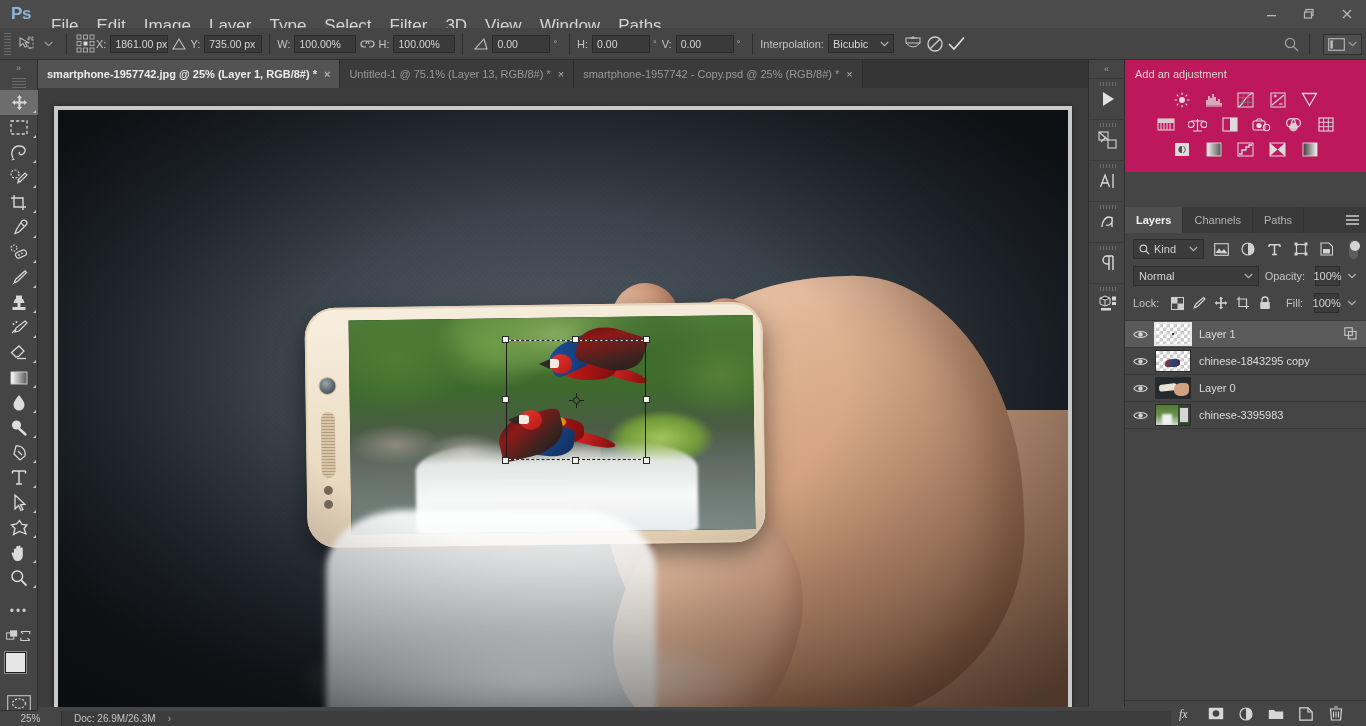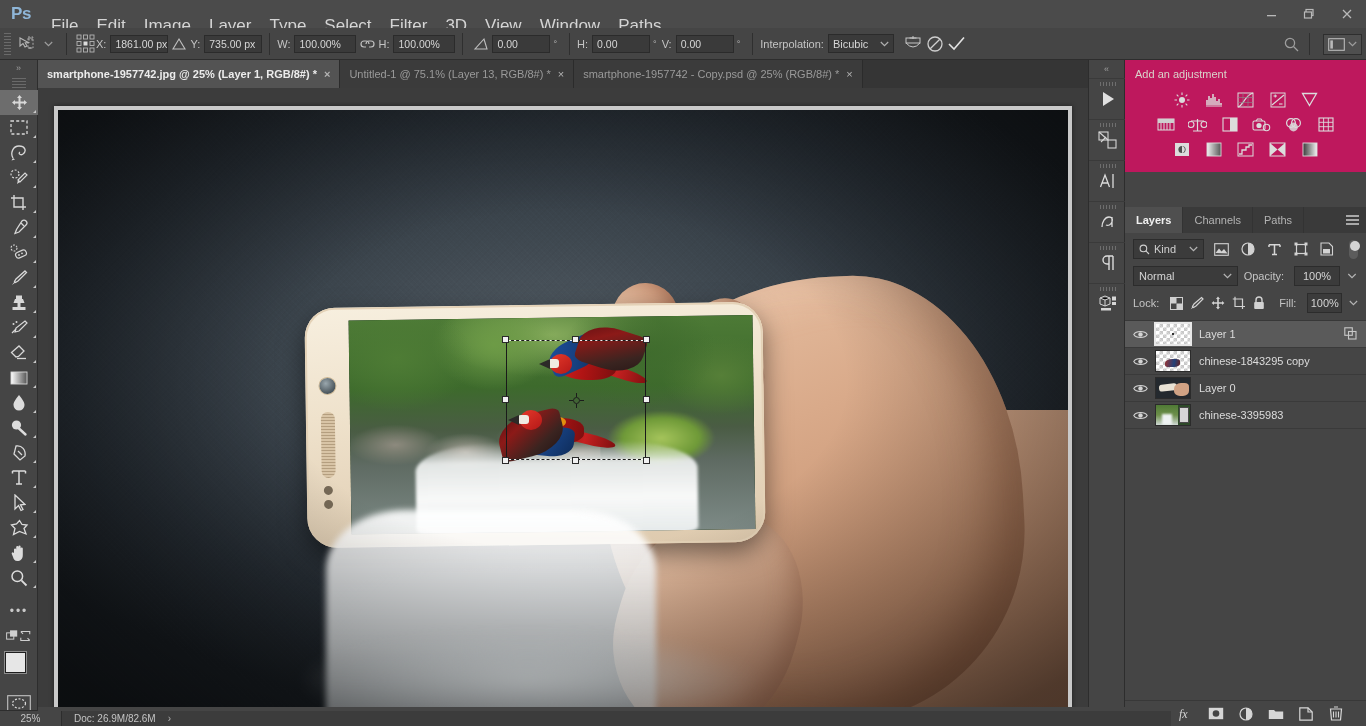--- a/index.html
+++ b/index.html
@@ -361,21 +361,21 @@
     content:''; position:absolute; left:1px; top:1px; width:10px; height:10px; border-radius:50%;
     background:#d4d4d4;
   }
   .blend-row{ display:flex; align-items:center; gap:6px; padding:2px 8px 4px; }
   .blend-sel{
     background:#3b3b3b; border:1px solid #2c2c2c; height:20px; flex:1;
     display:flex; align-items:center; padding:0 5px; font-size:11px; color:#d4d4d4;
     justify-content:space-between;
   }
   .num-box{
-    background:#3b3b3b; border:1px solid #2c2c2c; height:20px; width:46px;
+    background:#3b3b3b; border:1px solid #2c2c2c; height:20px; width:25px;
     display:flex; align-items:center; justify-content:center; font-size:11px; color:#d4d4d4;
   }
   .mini-cv{ font-size:8px; color:#c0c0c0; width:12px; text-align:center; }
   .lock-row{ display:flex; align-items:center; gap:7px; padding:3px 8px 7px; }
   .lock-ic{ width:15px; height:16px; display:flex; align-items:center; justify-content:center; color:#d2d2d2; }
   .lay-list{ border-top:1px solid #383838; }
   .lay-row{
     height:27px; display:flex; align-items:center; border-bottom:1px solid #3a3a3a;
     position:relative; background:#454545;
   }
@@ -1242,17 +1242,17 @@
             <path d="M5 1 H9 M4.5 5.5 V11.5 M7 5.5 V11.5 M9.5 5.5 V11.5" stroke="#d6d6d6" stroke-width="1.1"></path>
           </svg>
         </span>
       </div>
     </div>
   </div>
 
   <div class="statusbar">
     <div class="sb-strip"></div>
     <div class="sb-zoom">25%</div>
-    <div class="sb-doc">Doc: 26.9M/82.6M</div>
+    <div class="sb-doc">Doc: 26.9M/26.3M</div>
     <span class="sb-arrow">›</span>
   </div>
 
 </div>
 
 </body></html>

